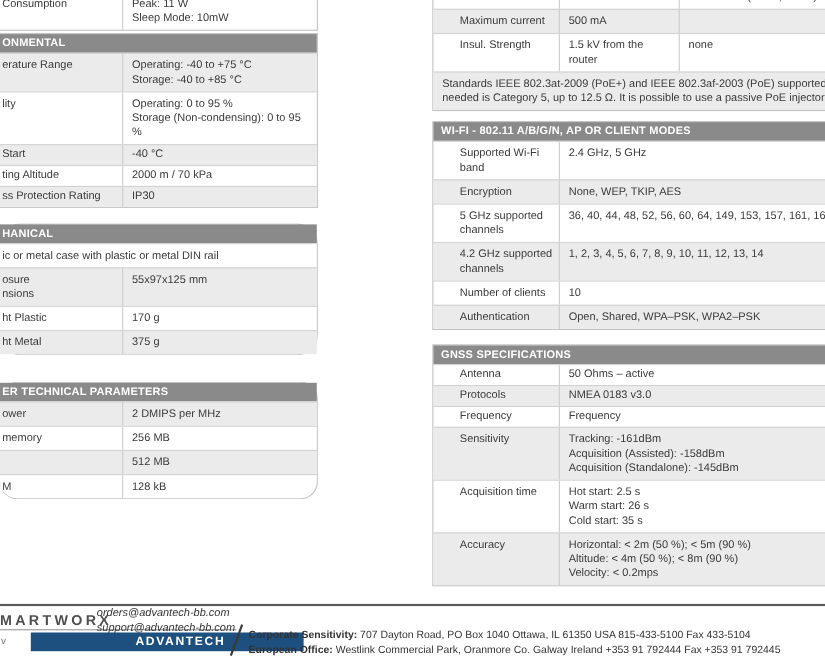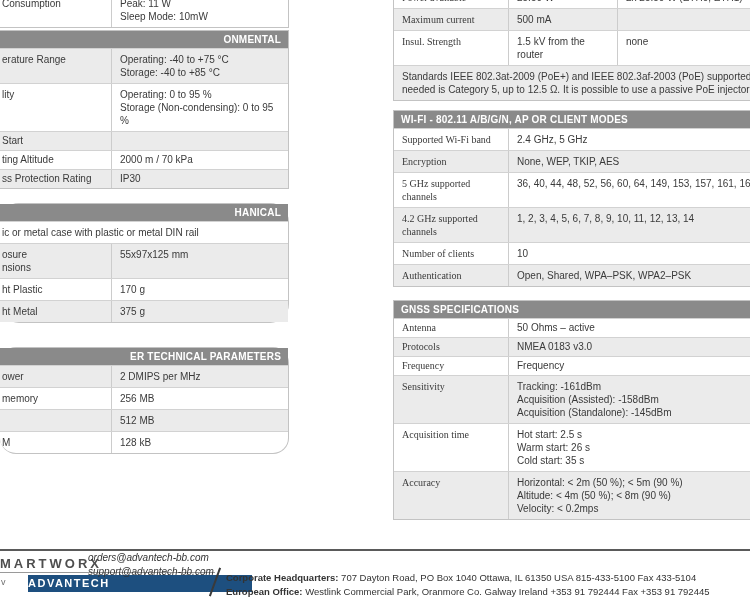--- a/index.html
+++ b/index.html
@@ -10,44 +10,44 @@
   
   .col{position:absolute;top:0;}
   .col-left{left:0;width:289px;}
   .col-right{left:393px;width:500px;top:-14px;}
   .spec-table{border:1px solid #c3c3c3;background:#fff;}
   .col-left .spec-table{border-left:none;}
   .section-header{
     background:#8a8a8a;color:#ffffff;font-weight:bold;font-size:10px;
     padding:3px 7px 3px 7px;letter-spacing:.2px;line-height:11px;
   }
-  .col-left .section-header{padding-left:2px;text-align:right;}
+  .col-left .section-header{padding-left:2px;}
   .row{display:flex;border-top:1px solid #d2d2d2;font-size:10px;line-height:13px;}
   .row:first-child{border-top:none;}
   .row.alt{background:#ebebeb;}
   .cell-label{width:112px;flex:0 0 112px;padding:4px 6px 4px 2px;border-right:1px solid #cccccc;box-sizing:border-box;}
-  .col-right .cell-label{width:115px;flex:0 0 115px;padding-left:8px;font-family:Liberation Serif, serif;}
+  .col-right .cell-label{width:115px;flex:0 0 115px;padding-left:24px;}
   .cell-value{flex:1;padding:4px 8px;box-sizing:border-box;}
   .cell-v1{width:109px;flex:0 0 109px;padding:4px 8px;border-right:1px solid #cccccc;box-sizing:border-box;}
   .cell-v2{flex:1;padding:4px 8px;box-sizing:border-box;}
   .row.compact .cell-label,.row.compact .cell-value{padding-top:2px;padding-bottom:3px;}
   .full-note{padding:4px 8px 4px 2px;font-size:10px;line-height:13px;}
   .pre{white-space:pre-line;}
   .pre-nowrap{white-space:pre;}
   .clip-top{margin-top:-8px;}
   
   .mt2{margin-top:2px;} .mt14{margin-top:14px;border-radius:19px;} .mt22{margin-top:24px;border-radius:16px;} .mt9{margin-top:9px;} .mt13{margin-top:13px;}
   
   .footer-rule{position:absolute;left:0;top:549px;width:750px;height:2px;background:#5a5a5a;}
   .logo-wordmark{position:absolute;left:0;top:556px;width:216px;font-size:13px;font-weight:bold;
     color:#4e4e4e;letter-spacing:3px;white-space:nowrap;overflow:hidden;}
   .logo-underline{position:absolute;left:0;top:572px;width:215px;height:1px;background:#9a9a9a;}
   .logo-fragment{position:absolute;left:1px;top:577px;font-size:9px;color:#6f6f6f;}
   .advantech-box{position:absolute;left:28px;top:575px;width:224px;height:17px;background:#1d4f7f;
-    color:#ffffff;font-weight:bold;font-size:11px;letter-spacing:1.5px;line-height:17px;}
+    color:#ffffff;font-weight:bold;font-size:11px;letter-spacing:1.5px;text-align:center;line-height:17px;padding-left:24px;}
   .footer-emails{position:absolute;left:88px;top:551px;font-size:10px;line-height:14px;color:#333;font-style:italic;}
   .footer-emails a{color:#333;text-decoration:none;display:block;}
   .footer-slash{position:absolute;left:214px;top:567px;width:2px;height:30px;background:#3a3a3a;transform:rotate(20deg);}
   .footer-contact{position:absolute;left:226px;top:571px;font-size:9.5px;line-height:14px;color:#333;white-space:nowrap;}
   .footer-contact b{font-weight:bold;}
 </style>
 </head>
 <body>
 
 <div class="page">
@@ -69,20 +69,21 @@
         <div class="cell-value pre">Operating: -40 to +75 °C
 Storage:  -40 to +85 °C</div>
       </div>
       <div class="row">
         <div class="cell-label">lity</div>
         <div class="cell-value pre">Operating: 0 to 95 %
 Storage (Non-condensing):  0 to 95 %</div>
       </div>
       <div class="row alt compact">
         <div class="cell-label">Start</div>
+        <div class="cell-value">-40 °C</div>
       </div>
       <div class="row compact">
         <div class="cell-label">ting Altitude</div>
         <div class="cell-value">2000 m / 70 kPa</div>
       </div>
       <div class="row alt compact">
         <div class="cell-label">ss Protection Rating</div>
         <div class="cell-value">IP30</div>
       </div>
     </div>
@@ -223,17 +224,17 @@
   <div class="advantech-box">ADVANTECH</div>
 
   <div class="footer-emails">
     <a href="#">orders@advantech-bb.com</a>
     <a href="#">support@advantech-bb.com</a>
   </div>
 
   <div class="footer-slash"></div>
 
   <div class="footer-contact">
-    <div><b>Corporate Headquarters:</b><span> 707 Dayton Road, PO Box 1040 Ottawa, IL 61350 USA   815-433-5100   Fax 433-5104</span></div>
+    <div><b>Corporate Sensitivity:</b><span> 707 Dayton Road, PO Box 1040 Ottawa, IL 61350 USA   815-433-5100   Fax 433-5104</span></div>
     <div><b>European Office:</b><span>  Westlink Commercial Park, Oranmore Co. Galway Ireland  +353 91 792444  Fax +353 91 792445</span></div>
   </div>
 
 </div>
 
 </body></html>

